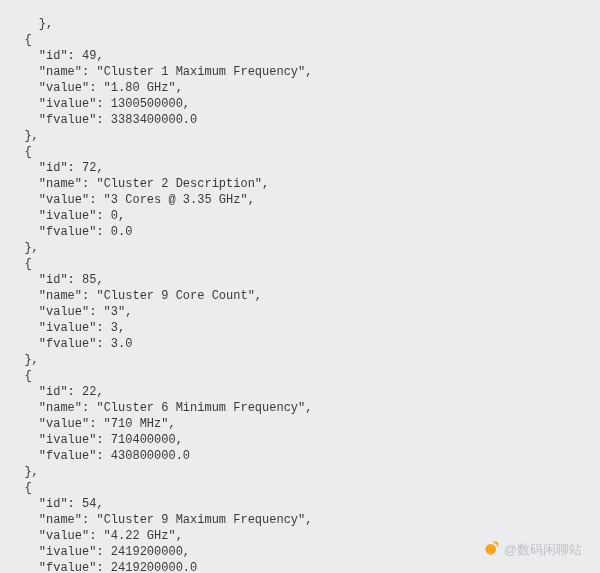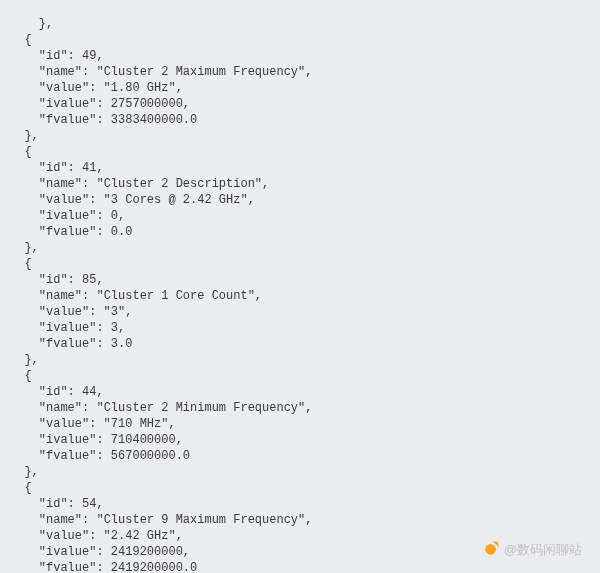--- a/index.html
+++ b/index.html
@@ -7,50 +7,50 @@
   .wm{position:absolute;right:18px;bottom:14px;font-family:-apple-system,Segoe UI,Helvetica,Arial,sans-serif;font-size:13px;color:#c1c1c6;display:flex;align-items:center;gap:4px}
   .wm-icon{width:16px;height:16px;color:#f7a41e}
 </style>
 </head>
 <body>
 
 <div class="code">
   <span>  },
   {</span>
     "id": <span>49</span>,
-    "name": "<span>Cluster 2 Maximum Frequency</span>",
+    "name": "<span>Cluster 1 Maximum Frequency</span>",
     "value": "<span>1.80 GHz</span>",
-    "ivalue": <span>2757000000</span>,
+    "ivalue": <span>1300500000</span>,
     "fvalue": <span>3383400000.0</span>
 <span>  },
   {</span>
-    "id": <span>41</span>,
+    "id": <span>72</span>,
     "name": "<span>Cluster 2 Description</span>",
-    "value": "<span>3 Cores @ 2.42 GHz</span>",
+    "value": "<span>3 Cores @ 3.35 GHz</span>",
     "ivalue": <span>0</span>,
     "fvalue": <span>0.0</span>
 <span>  },
   {</span>
     "id": <span>85</span>,
-    "name": "<span>Cluster 1 Core Count</span>",
+    "name": "<span>Cluster 9 Core Count</span>",
     "value": "<span>3</span>",
     "ivalue": <span>3</span>,
     "fvalue": <span>3.0</span>
 <span>  },
   {</span>
-    "id": <span>44</span>,
-    "name": "<span>Cluster 2 Minimum Frequency</span>",
+    "id": <span>22</span>,
+    "name": "<span>Cluster 6 Minimum Frequency</span>",
     "value": "<span>710 MHz</span>",
     "ivalue": <span>710400000</span>,
-    "fvalue": <span>567000000.0</span>
+    "fvalue": <span>430800000.0</span>
 <span>  },
   {</span>
     "id": <span>54</span>,
     "name": "<span>Cluster 9 Maximum Frequency</span>",
-    "value": "<span>2.42 GHz</span>",
+    "value": "<span>4.22 GHz</span>",
     "ivalue": <span>2419200000</span>,
     "fvalue": <span>2419200000.0</span>
 
     "id": ,
     "name": "",
     "value": "",
     "ivalue": ,
     "fvalue": 
 
 

